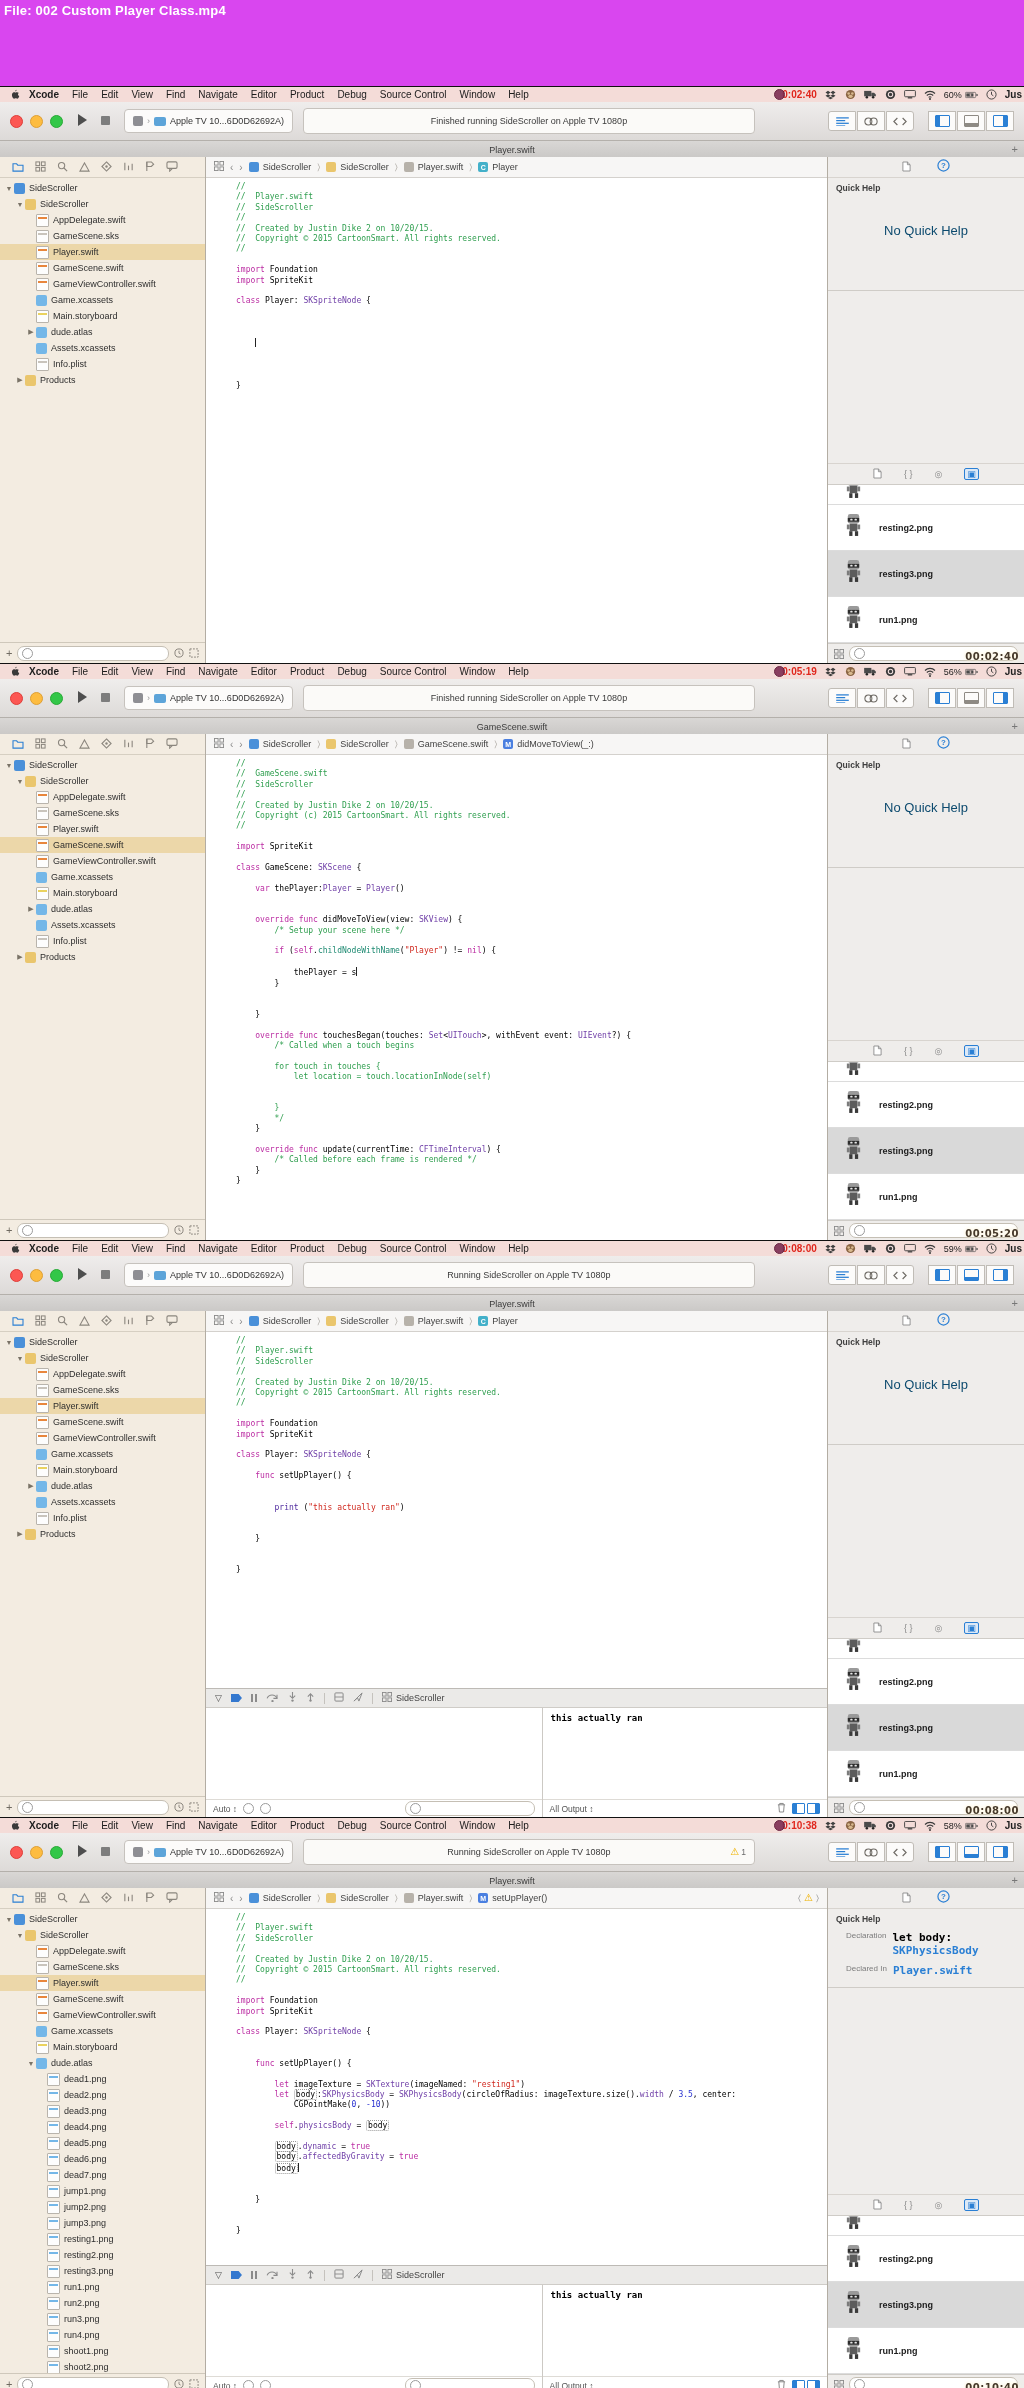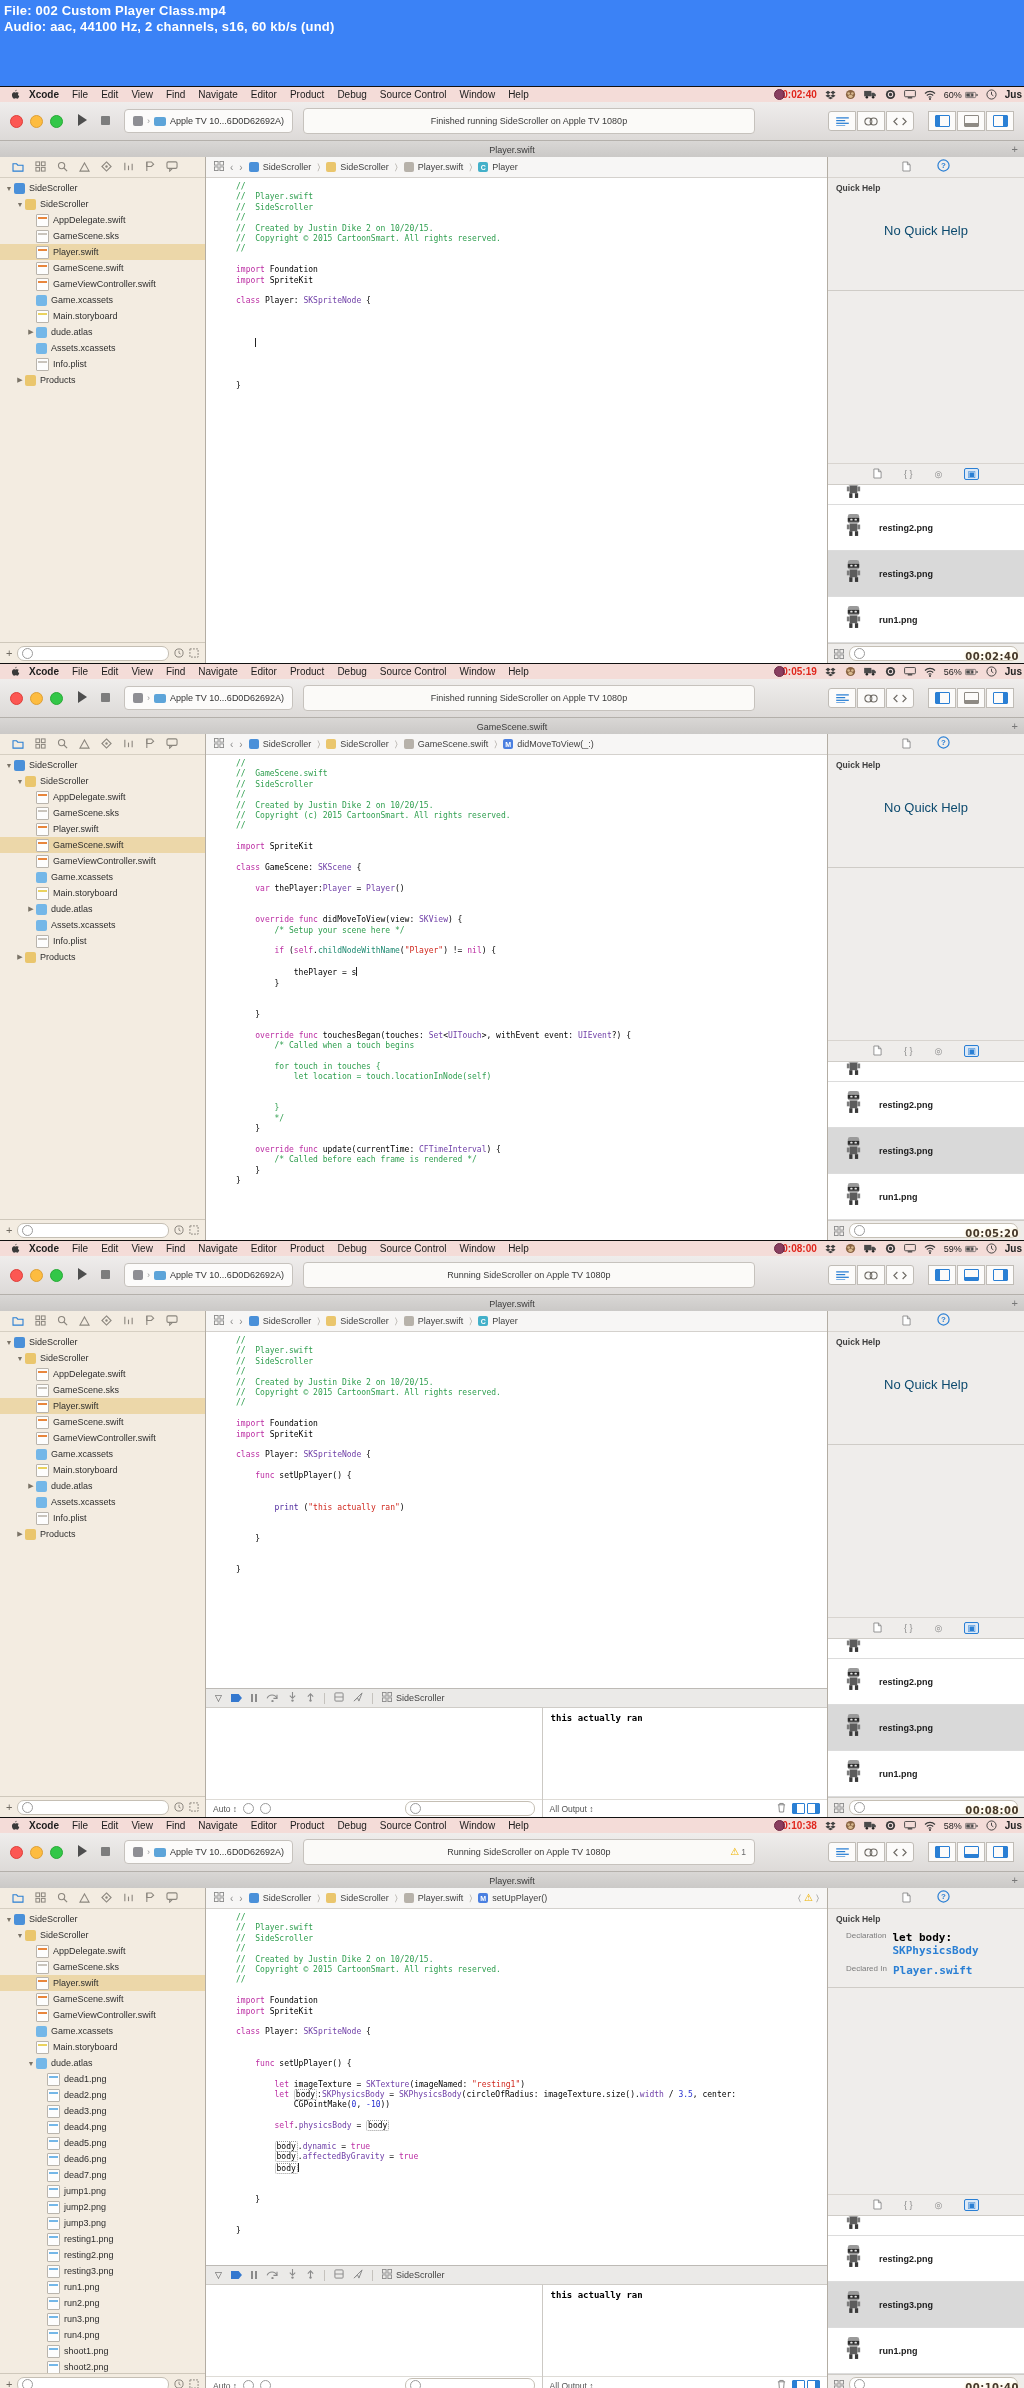--- a/index.html
+++ b/index.html
@@ -1,20 +1,20 @@
 <!DOCTYPE html>
 <html><head>
 <meta charset="utf-8">
 <style>
   html,body{margin:0;padding:0;background:#000;}
   body{width:1024px;height:2388px;overflow:hidden;font-family:"Liberation Sans",sans-serif;}
   #page{position:relative;width:1024px;height:2388px;background:#000;}
 
   
-  #vid-header{height:83px;padding:3px 0 0 4px;color:#fff;background:#3b82f6;}
+  #vid-header{height:83px;padding:3px 0 0 4px;color:#fff;background:#d946ef;}
   #vid-header div{font-size:13px;font-weight:bold;line-height:15.5px;white-space:nowrap;letter-spacing:.2px;}
 
   
   .shot{position:relative;width:1024px;height:576px;background:#e9e5e0;overflow:hidden;border-top:1px solid #111;}
 
   
   .menubar{height:15px;background:#f4dcd8;display:flex;align-items:center;font-size:10px;color:#1c1c1c;padding:0 6px;position:relative;}
   .menubar .apple{width:11px;height:11px;margin:0 8px 0 4px;}
   .menu-item{margin-right:13px;white-space:nowrap;}
   .menu-item.app{font-weight:bold;}
@@ -136,21 +136,20 @@
   .media-filter{height:19px;border-top:1px solid #cfccc7;display:flex;align-items:center;gap:5px;padding:0 6px;background:#efedeb;}
 
   .stamp{position:absolute;right:5px;bottom:1px;font-size:10px;font-weight:bold;color:#46392b;letter-spacing:.5px;text-shadow:0 0 3px rgba(255,244,214,.95),0 0 6px rgba(255,244,214,.7);font-family:"DejaVu Sans",sans-serif;}
 </style>
 </head>
 <body>
 
 <div id="page">
   <div id="vid-header">
     <div>File: 002 Custom Player Class.mp4</div>
-    <div>Audio: aac, 44100 Hz, 2 channels, s16, 60 kb/s (und)</div>
   </div>
   <div id="shots">
       <section class="shot">
         <div class="menubar">
           <span class="mi apple">
             <svg viewBox="0 0 12 12" width="11" height="11">
               <path d="M7.2.8c.1.8-.6 1.7-1.4 1.7C5.6 1.7 6.4.9 7.2.8zM8.8 4c-1-.6-2.3-.3-2.9 0-.5-.3-1.7-.6-2.7.1C1.9 5 1.8 7.3 2.7 8.9c.5.8 1 1.6 1.8 1.6.7 0 .9-.4 1.7-.4s1 .4 1.7.4c.8 0 1.3-.8 1.7-1.6.3-.5.4-.8.5-1.2-1.7-.7-1.9-3-.3-3.7z" fill="#3a3a3a"></path>
             </svg>
           </span>
           <span class="menu-item app">Xcode</span>

